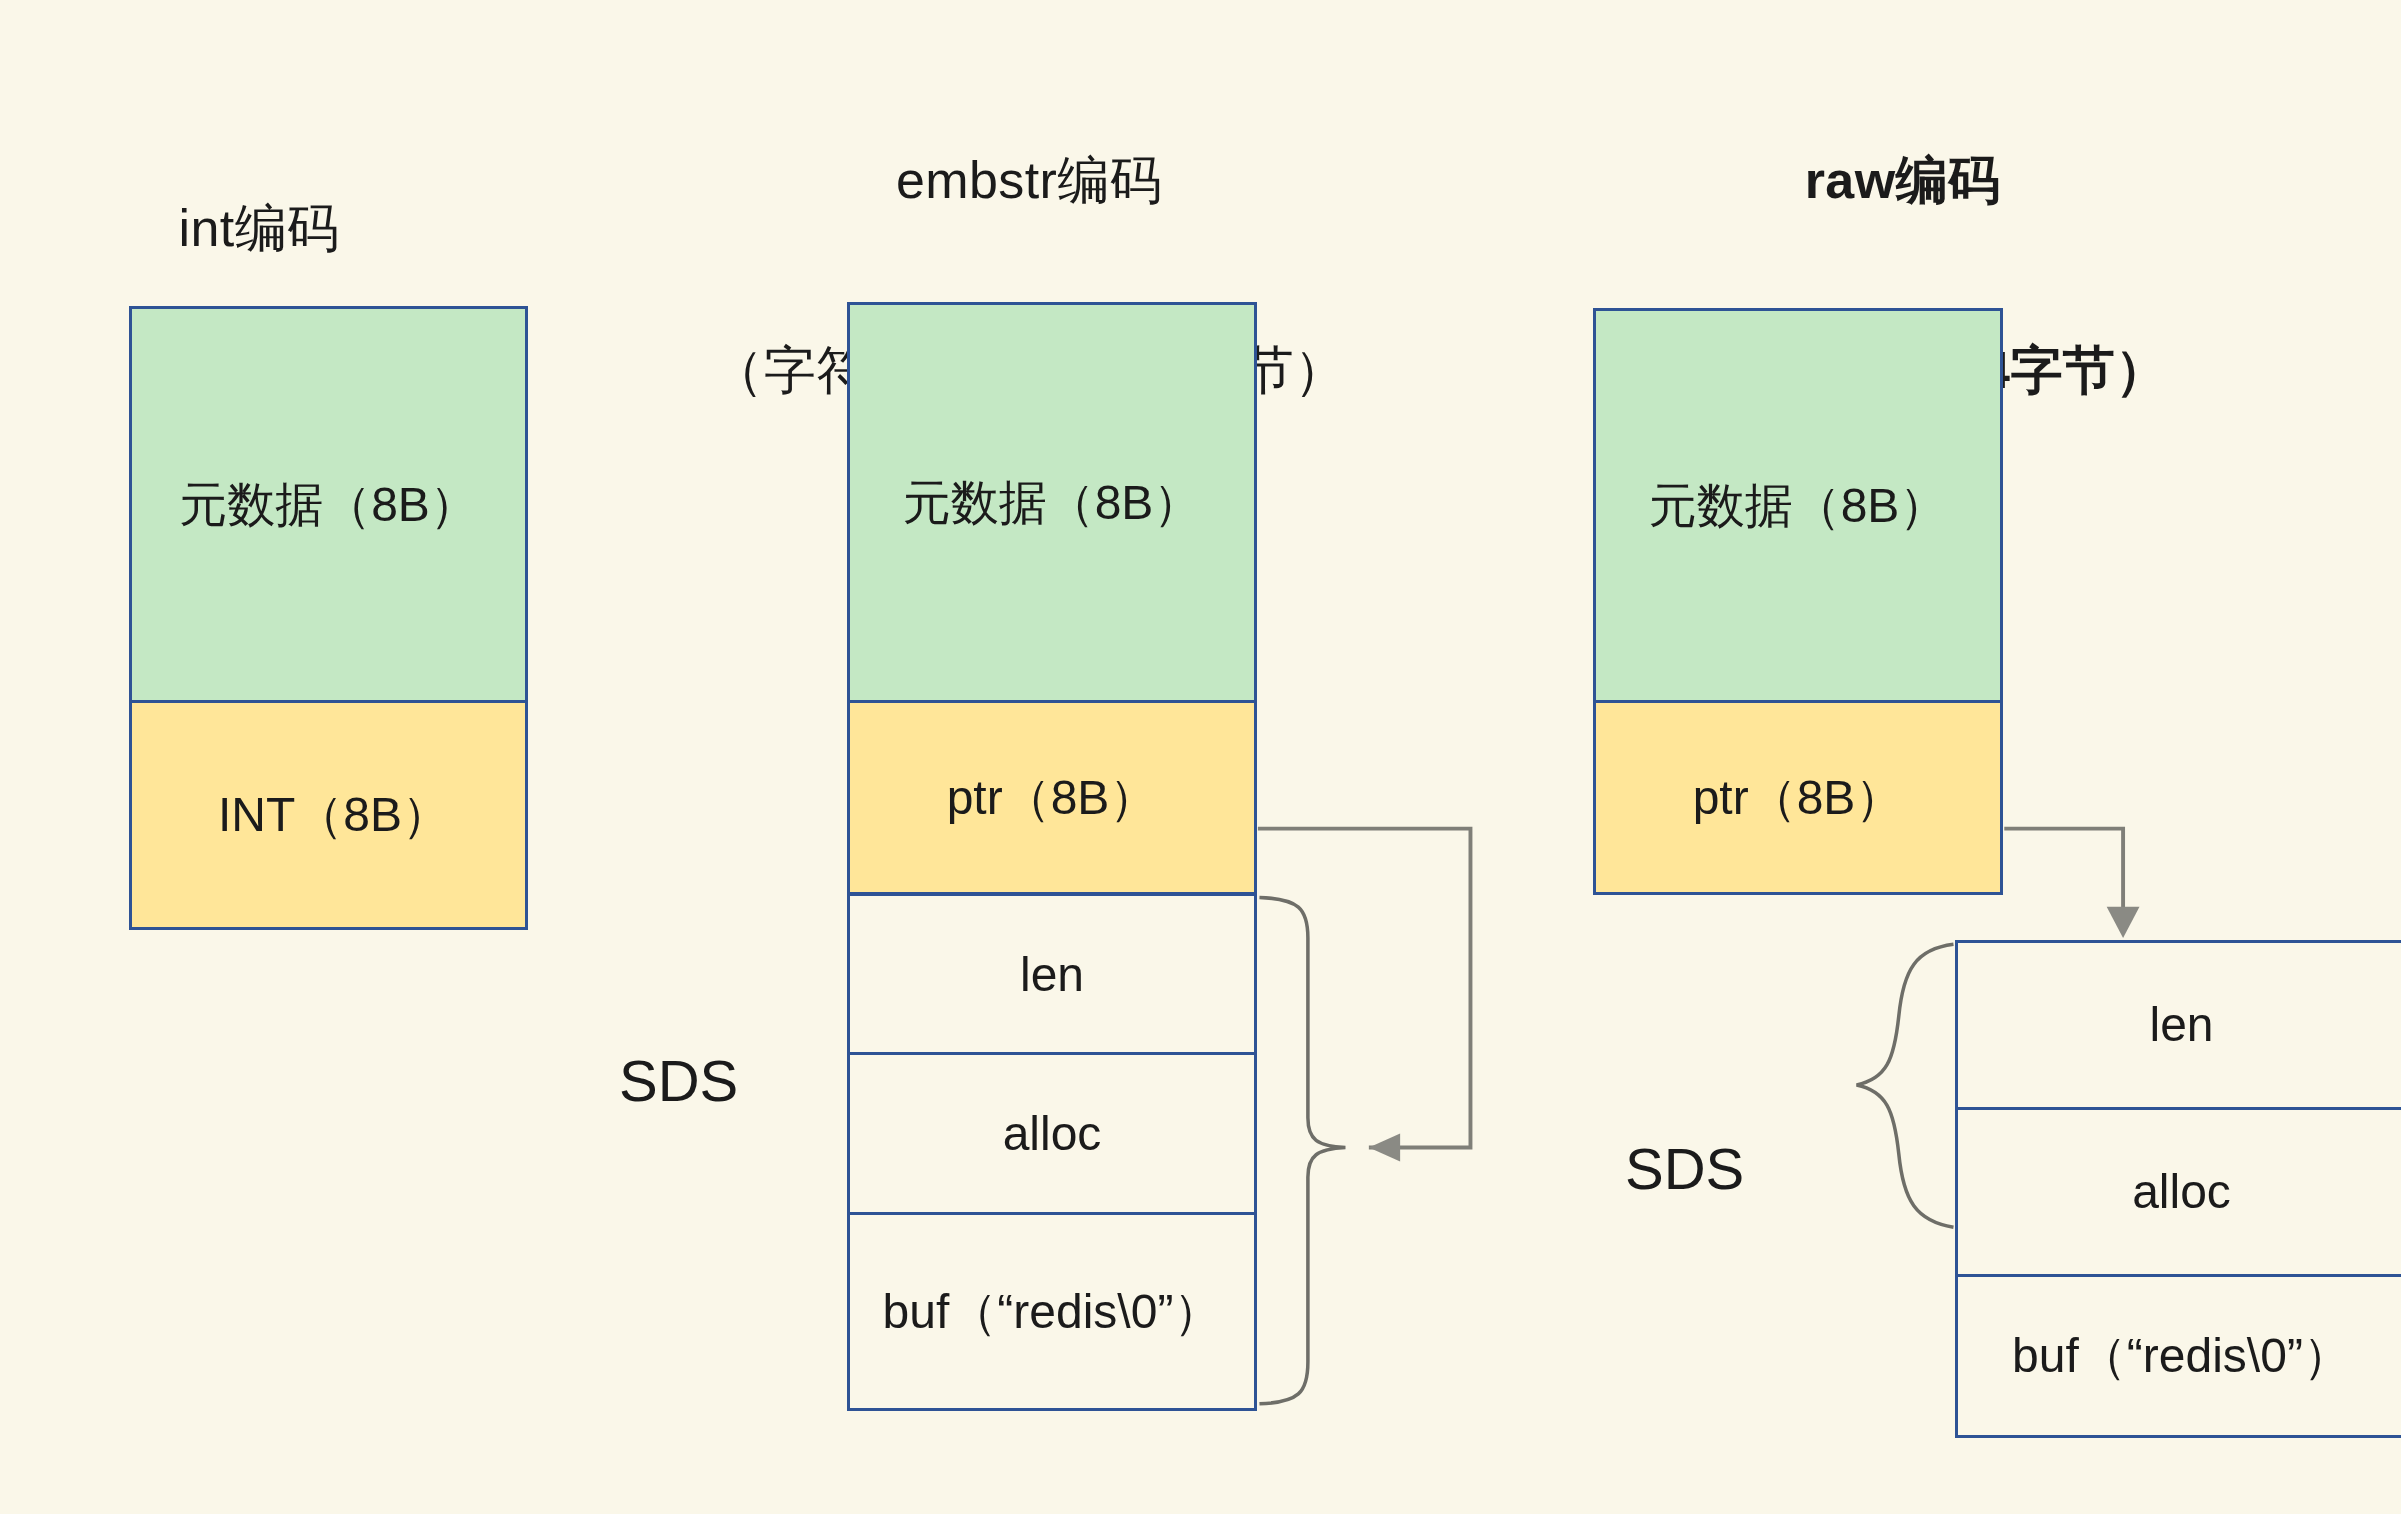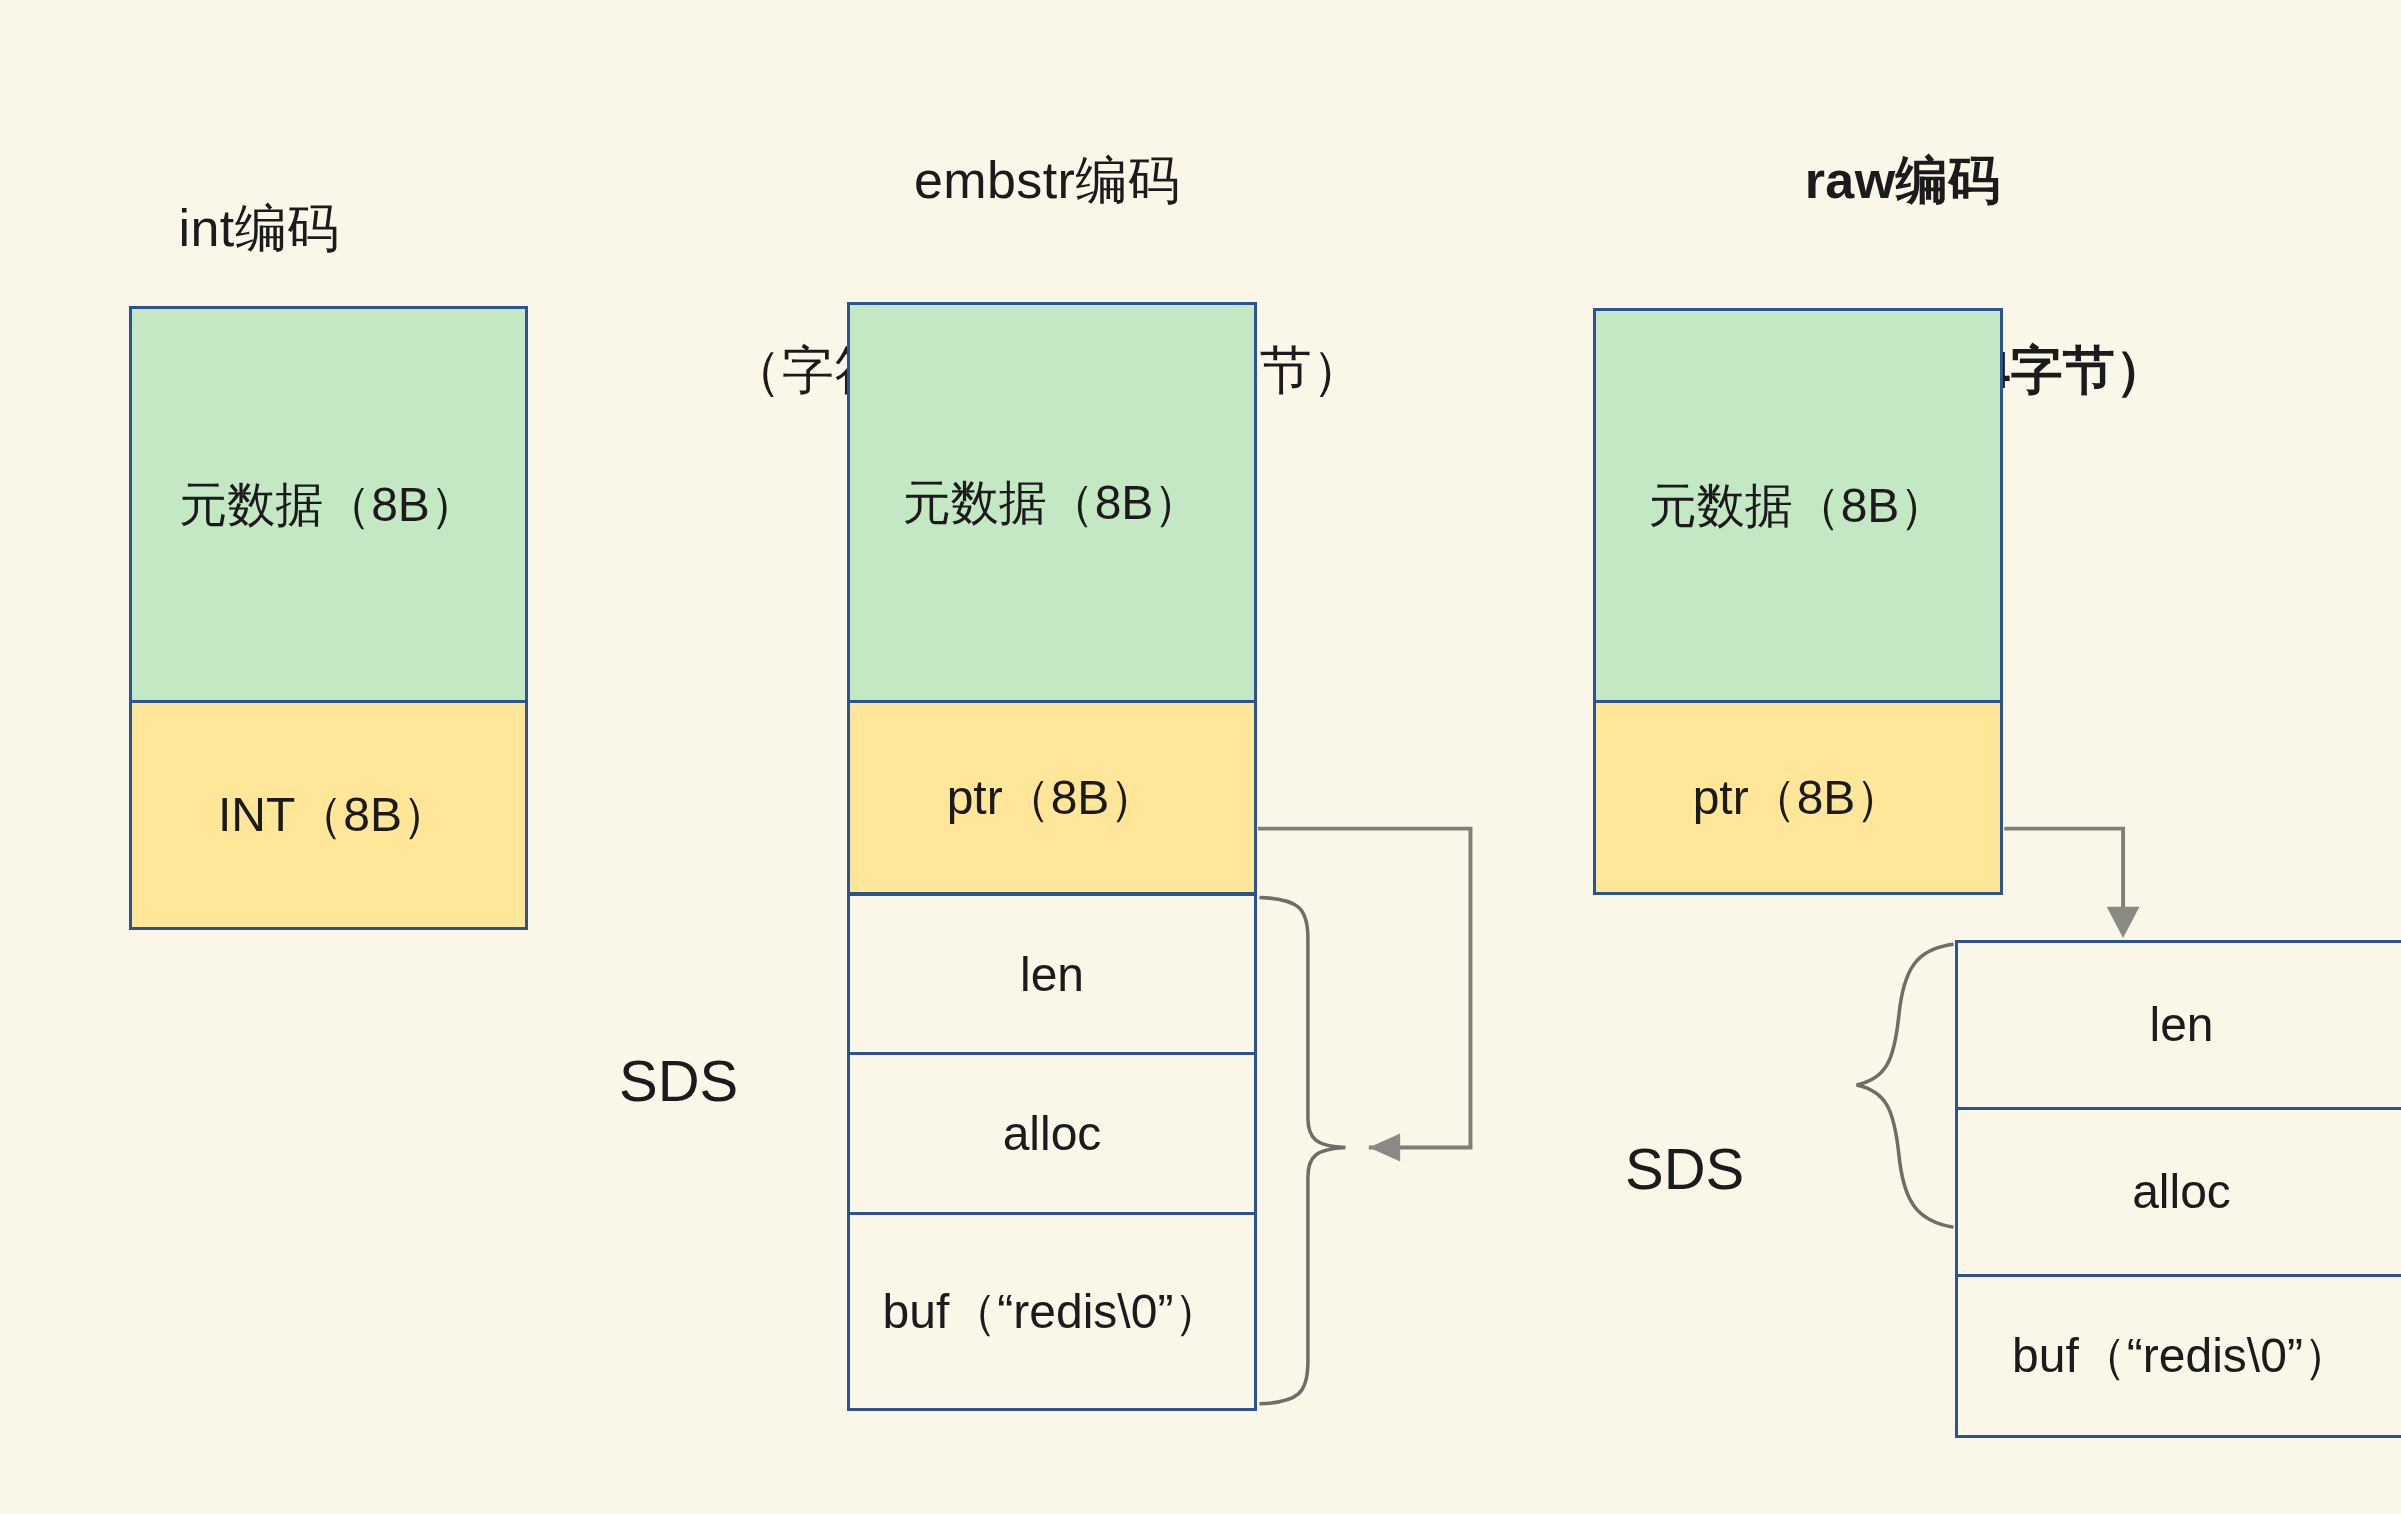--- a/index.html
+++ b/index.html
@@ -54,21 +54,21 @@
 </style>
 </head>
 <body>
 
 <div id="stage">
 
   <div class="ttl" style="left:47px;top:70px;width:328px;">
     <div>int编码</div>
   </div>
 
-  <div class="ttl" style="left:577px;top:22px;width:844px;">
+  <div class="ttl" style="left:559px;top:22px;width:844px;">
     <div>embstr编码</div>
     <div>（字符串小于等于44字节）</div>
   </div>
 
   <div class="ttl" style="left:1448px;top:22px;width:813px;font-weight:bold;">
     <div>raw编码</div>
     <div>（字符串大于44字节）</div>
   </div>
 
   <div class="cell green" style="left:81px;top:306px;width:399px;height:397px;">

